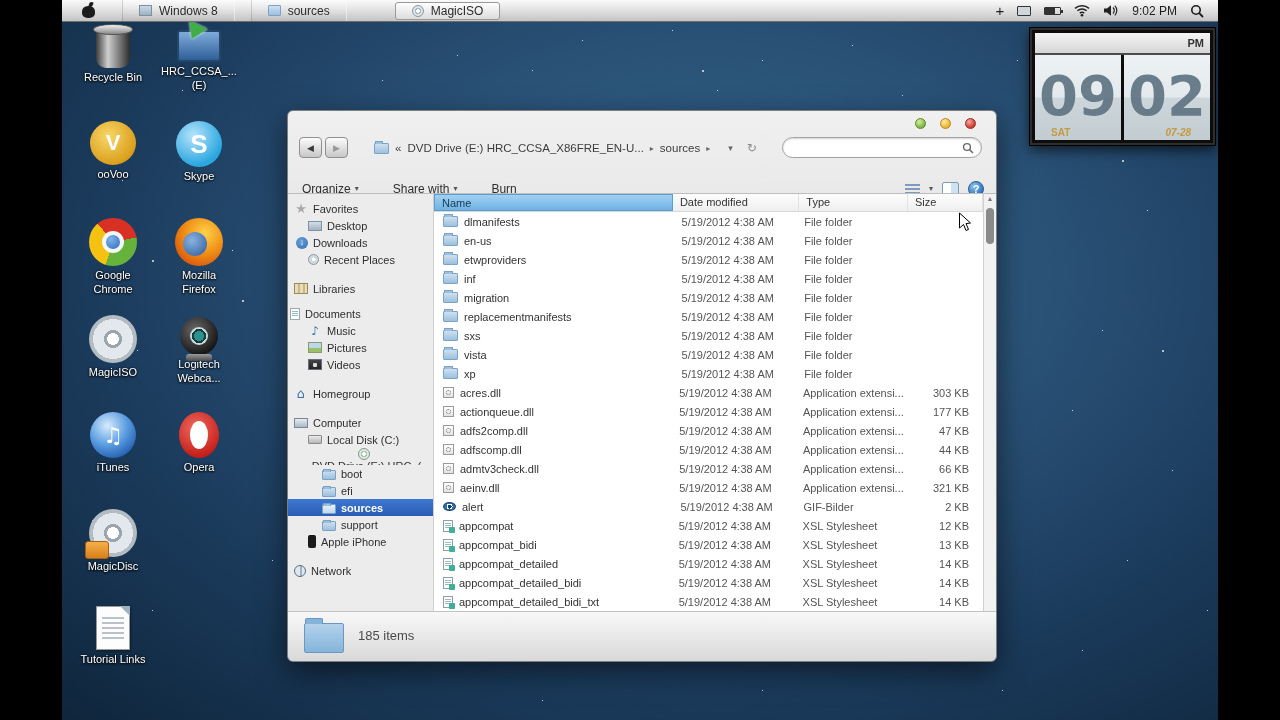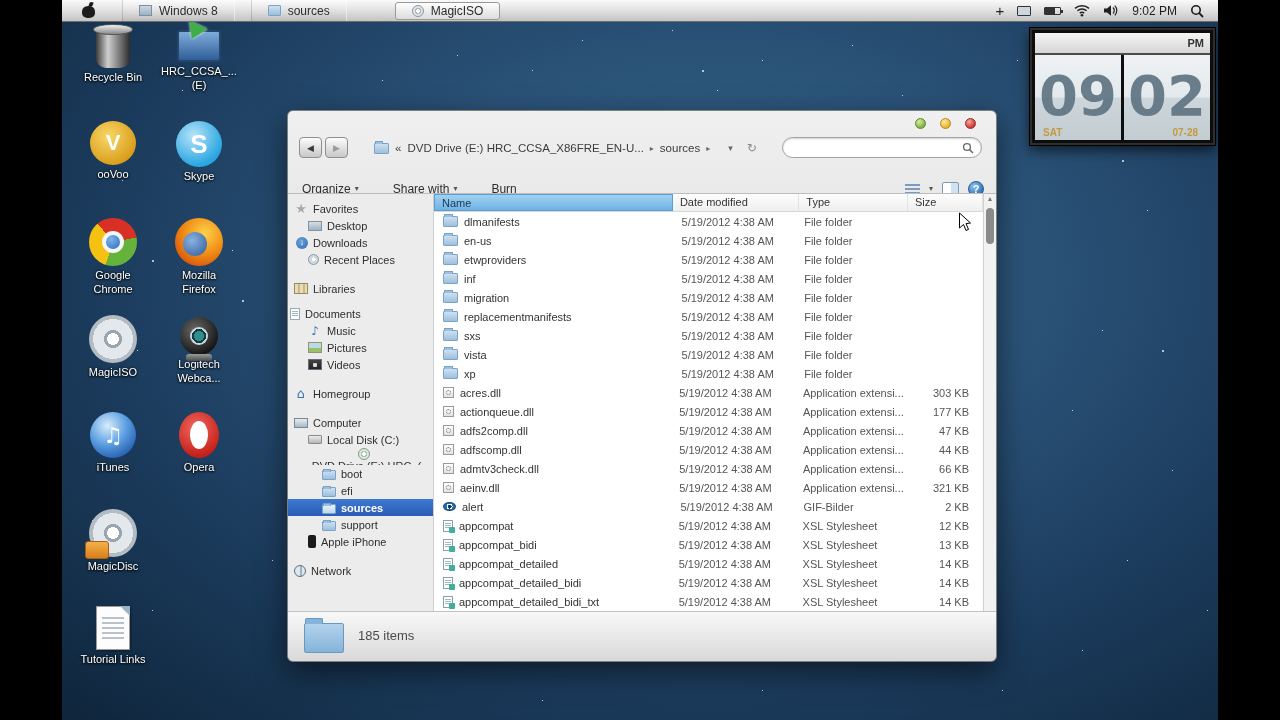--- a/index.html
+++ b/index.html
@@ -57,21 +57,21 @@
     padding:3px; display:flex; flex-direction:column; }
   .cw-header { height:22px; background:linear-gradient(#f5f5f5,#d6d6d6); border-bottom:2px solid #4c4c4c;
     display:flex; justify-content:flex-end; align-items:center; padding-right:6px;
     font-size:11px; font-weight:bold; color:#333; }
   .cw-panels { flex:1; display:flex; gap:3px; background:#0d0d0d; }
   .cw-panel { flex:1; position:relative; text-align:center;
     background:linear-gradient(#eef2f4 0%, #e3e9ec 49%, #cdd6da 51%, #c2ccd1 100%); }
   .cw-digit { font-family:"DejaVu Sans", sans-serif; font-size:56px; font-weight:bold;
     color:#5f7483; opacity:.92; line-height:82px; }
   .cw-corner { position:absolute; bottom:2px; font-size:10px; font-weight:bold; color:#c49a3f; }
-  .cw-day { left:8px; } .cw-date { right:12px; }
+  .cw-day { left:16px; } .cw-date { right:19px;font-style:italic; }
 
   
   #deskicons { position:absolute; left:10px; top:24px; display:grid;
     grid-template-columns:82px 82px; grid-auto-rows:97px; column-gap:4px; z-index:5; }
   .di { width:82px; display:flex; flex-direction:column; align-items:center; cursor:default; }
   .di-icon { height:50px; width:54px; display:flex; align-items:center; justify-content:center; margin-bottom:3px; position:relative; }
   .di-label { font-size:11px; color:#fff; text-align:center; line-height:1.25;
     text-shadow:0 1px 2px #000, 0 0 3px rgba(0,0,0,.9); white-space:pre-line; }
 
   .icon-recycle-bin { width:34px; height:40px; position:relative; margin-top:4px;

